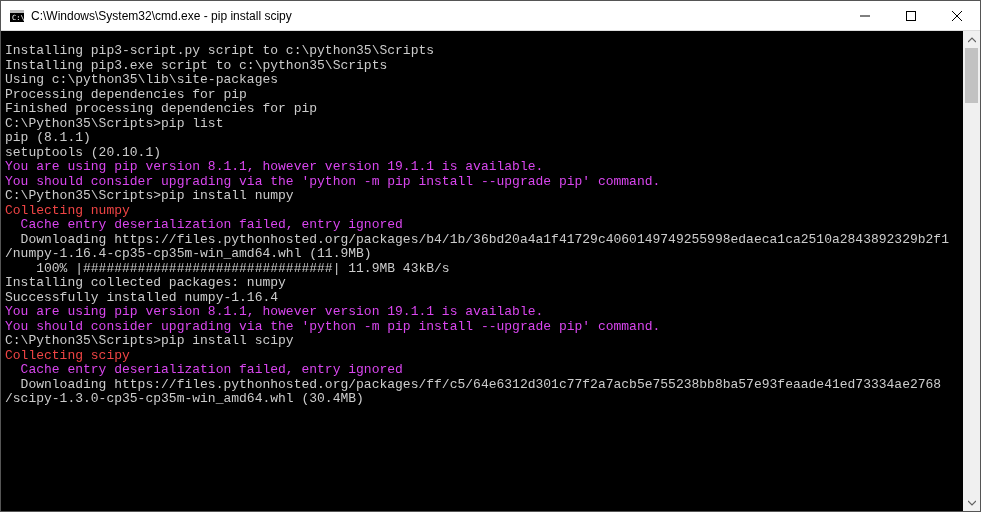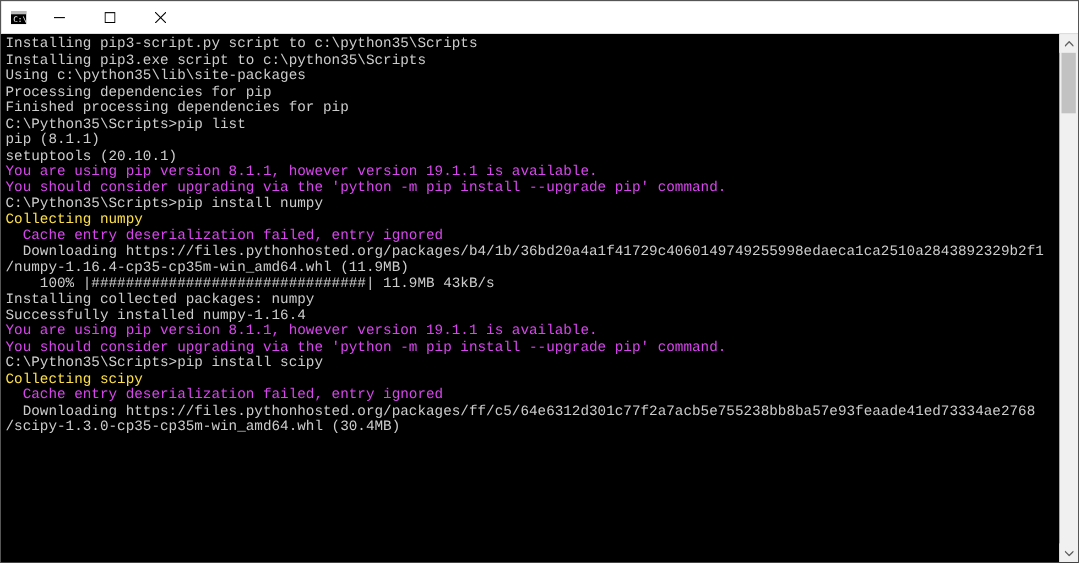--- a/index.html
+++ b/index.html
@@ -62,27 +62,27 @@
     background: #000;
     overflow: hidden;
   }
   .console {
     flex: 1;
     background: #000;
     color: #ccc;
     font-family: Consolas, "Courier New", monospace;
     font-size: 13px;
     line-height: 14.5px;
-    padding: 2px 2px 2px 4px;
+    padding: 13px 2px 2px 4px;
     white-space: pre;
     overflow: hidden;
   }
   .line { white-space: pre; }
   .warn { color: #d946ef; }
-  .collecting { color: #fde047; }
+  .collecting { color: #ef4444; }
   .scrollbar {
     width: 17px;
     background: #f0f0f0;
     position: relative;
     flex-shrink: 0;
   }
   .scroll-up, .scroll-down {
     position: absolute;
     left: 0; right: 0;
     height: 17px;
@@ -108,20 +108,21 @@
 
 <div class="window">
   <div class="titlebar">
     <span class="titlebar-icon">
       <svg width="14" height="12" viewBox="0 0 14 12">
         <rect x="0" y="0" width="14" height="12" fill="#000"></rect>
         <rect x="0" y="0" width="14" height="3" fill="#bbb"></rect>
         <text x="2" y="10" font-size="7" fill="#fff" font-family="monospace">C:\</text>
       </svg>
     </span>
+    <div class="titlebar-title">C:\Windows\System32\cmd.exe - pip  install scipy</div>
     <div class="titlebar-buttons">
       <button class="titlebar-btn" aria-label="Minimize">
         <svg width="10" height="10" viewBox="0 0 10 10">
           <line x1="0" y1="5" x2="10" y2="5" stroke="#000" stroke-width="1"></line>
         </svg>
       </button>
       <button class="titlebar-btn" aria-label="Maximize">
         <svg width="10" height="10" viewBox="0 0 10 10">
           <rect x="0.5" y="0.5" width="9" height="9" fill="none" stroke="#000" stroke-width="1"></rect>
         </svg>

